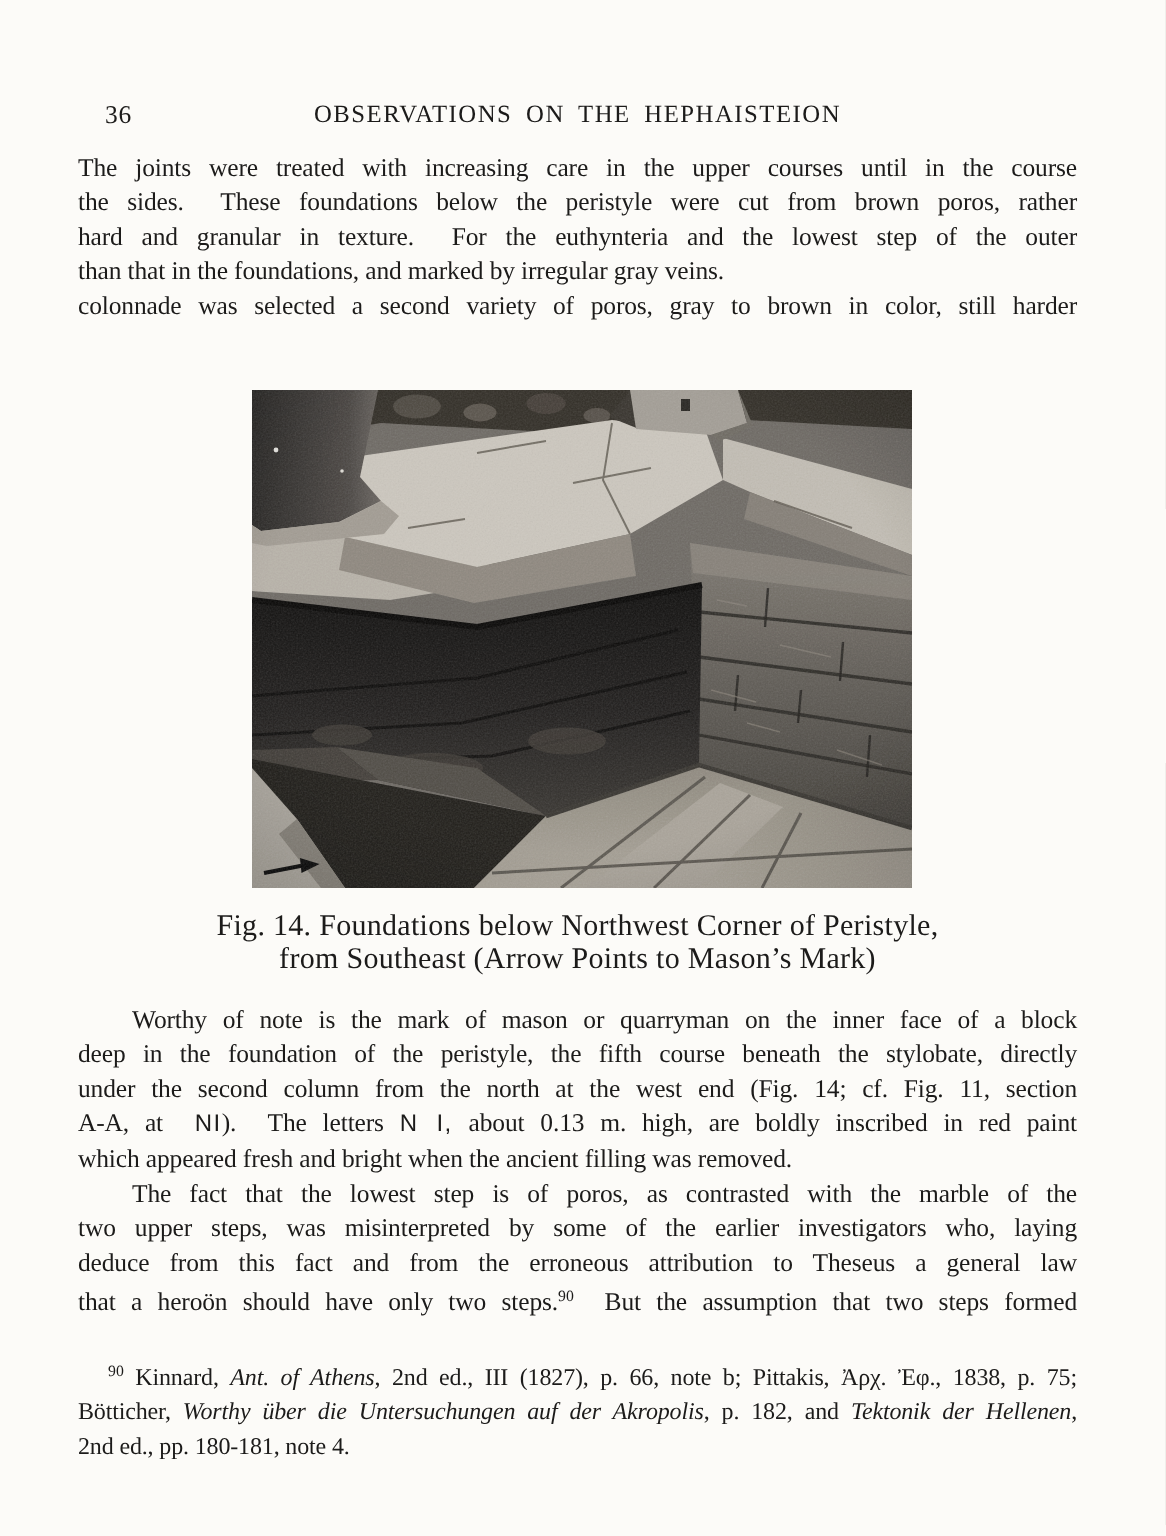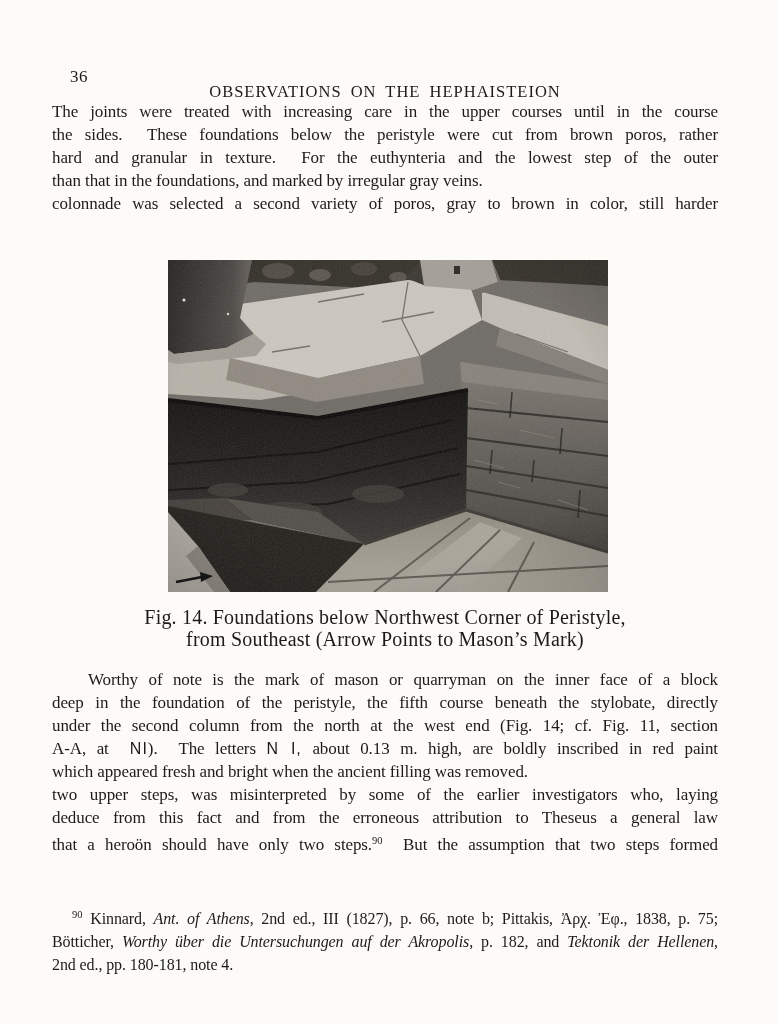--- a/index.html
+++ b/index.html
@@ -10,21 +10,20 @@
     background:#fcfbf8;
     font-family:"Liberation Serif","DejaVu Serif",serif;
     color:#1c1b1a;
     overflow:hidden;
   }
   .header{position:absolute;left:52px;top:66px;width:666px;height:22px;}
   .pagenum{position:absolute;left:18px;top:1px;font-size:17px;letter-spacing:0.5px;}
   .running-head{
     text-align:center;font-size:16.5px;letter-spacing:1px;word-spacing:4px;
     white-space:nowrap;
-    margin-top:16px;
   }
   .textblock{
     position:absolute;left:52px;width:666px;
     font-size:17px;line-height:23px;letter-spacing:-0.1px;
   }
   #para1{top:100px;}
   #paras23{top:668px;}
   .tline{white-space:pre-wrap;text-align:justify;text-align-last:justify;}
   .tline.tlast{text-align-last:left;}
   .tline.tindent{text-indent:36px;}
@@ -204,20 +203,21 @@
 
   <div class="textblock" id="paras23">
     <div>
         <div class="tline tindent"><span>Worthy of note is the mark of mason or quarryman on the inner face of a block</span></div>
         <div class="tline"><span>deep in the foundation of the peristyle, the fifth course beneath the stylobate, directly</span></div>
         <div class="tline"><span>under the second column from the north at the west end (Fig. 14; cf. Fig. 11, section</span></div>
         <div class="tline"><span>A-A, at  </span><span class="seg-mark">NI</span><span>).  The letters </span><span class="seg-mark">N I,</span><span> about 0.13 m. high, are boldly inscribed in red paint</span></div>
         <div class="tline tlast"><span>which appeared fresh and bright when the ancient filling was removed.</span></div>
       </div>
     <div>
+        <div class="tline tindent"><span>The fact that the lowest step is of poros, as contrasted with the marble of the</span></div>
         <div class="tline"><span>two upper steps, was misinterpreted by some of the earlier investigators who, laying</span></div>
         <div class="tline"><span>deduce from this fact and from the erroneous attribution to Theseus a general law</span></div>
         <div class="tline"><span>that a heroön should have only two steps.</span><span class="seg-sup">90</span><span>  But the assumption that two steps formed</span></div>
       </div>
   </div>
 
   <div class="textblock" id="footnote">
       <div class="tline tindent"><span class="seg-sup">90</span><span> Kinnard, </span><span class="seg-italic">Ant. of Athens</span><span>, 2nd ed., III (1827), p. 66, note b; Pittakis, Ἀρχ. Ἐφ., 1838, p. 75;</span></div>
       <div class="tline"><span>Bötticher, </span><span class="seg-italic">Worthy über die Untersuchungen auf der Akropolis</span><span>, p. 182, and </span><span class="seg-italic">Tektonik der Hellenen</span><span>,</span></div>
       <div class="tline tlast"><span>2nd ed., pp. 180-181, note 4.</span></div>

